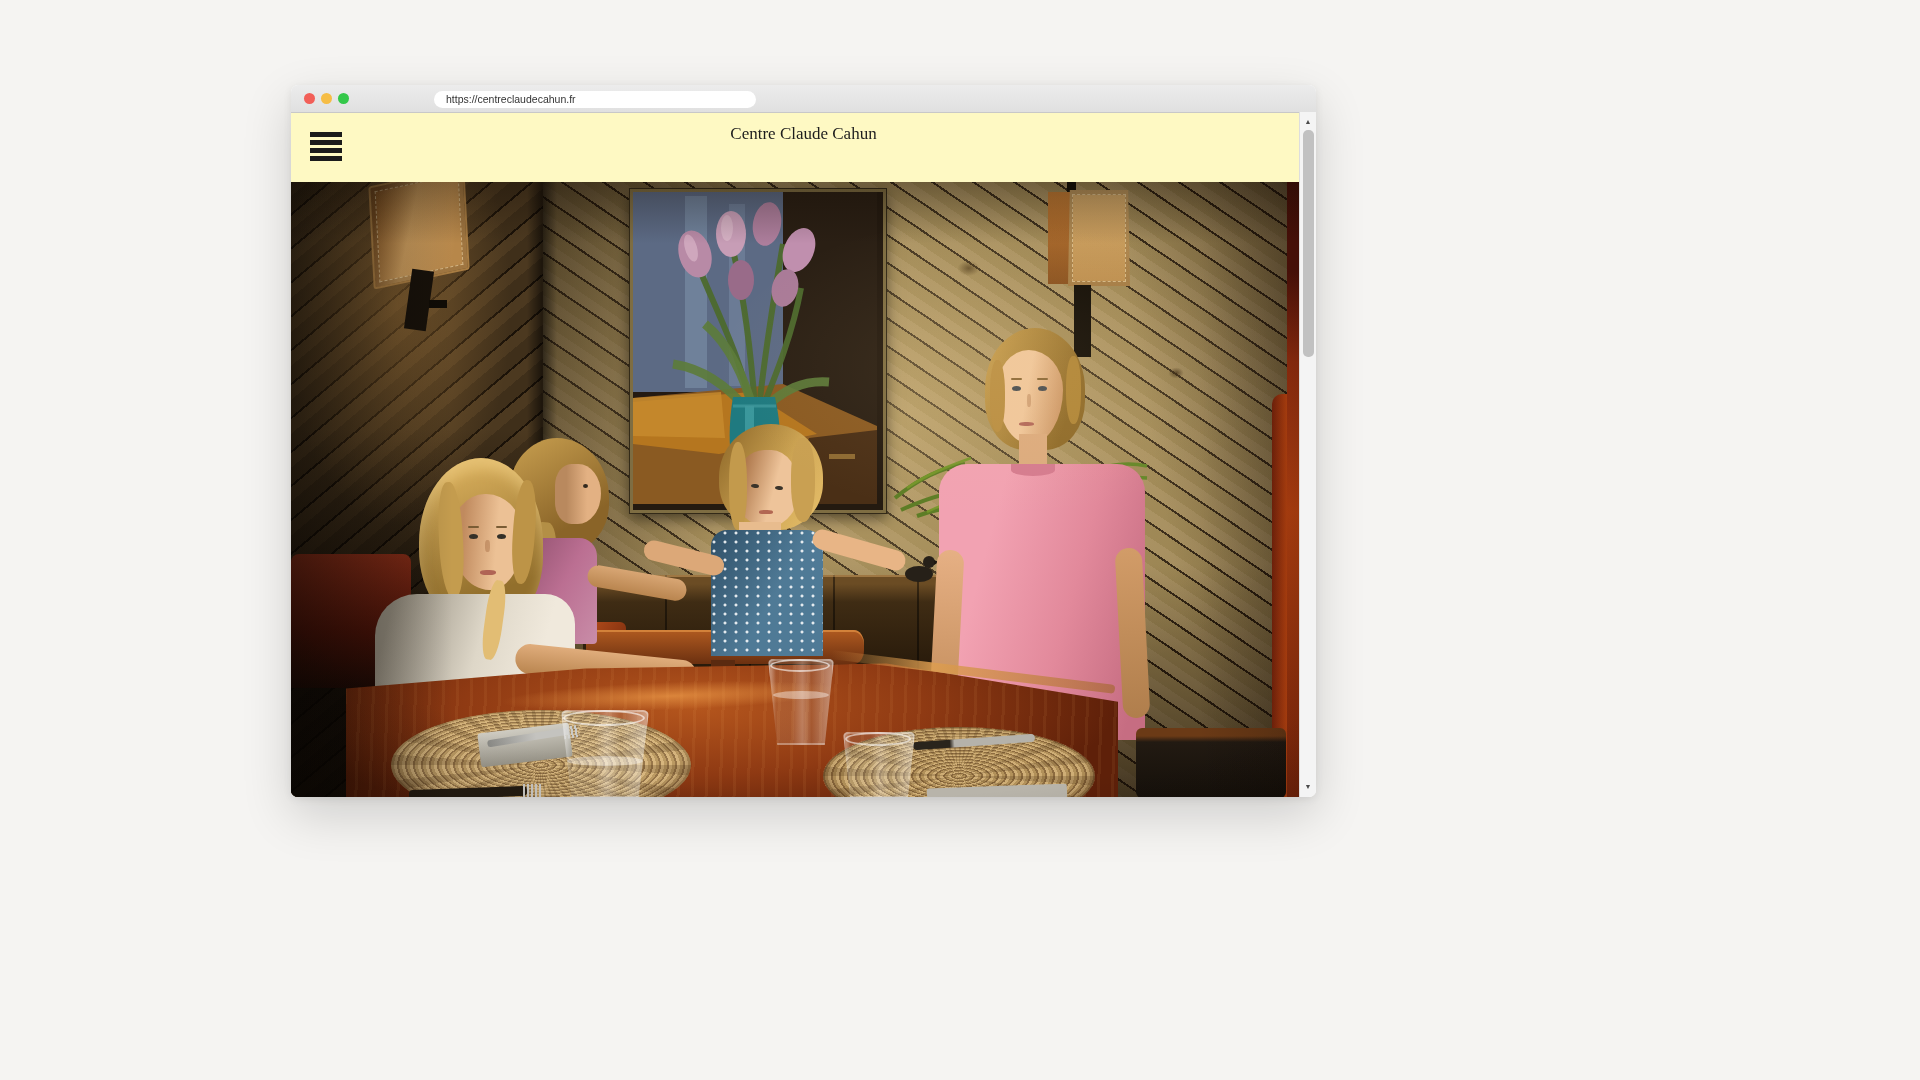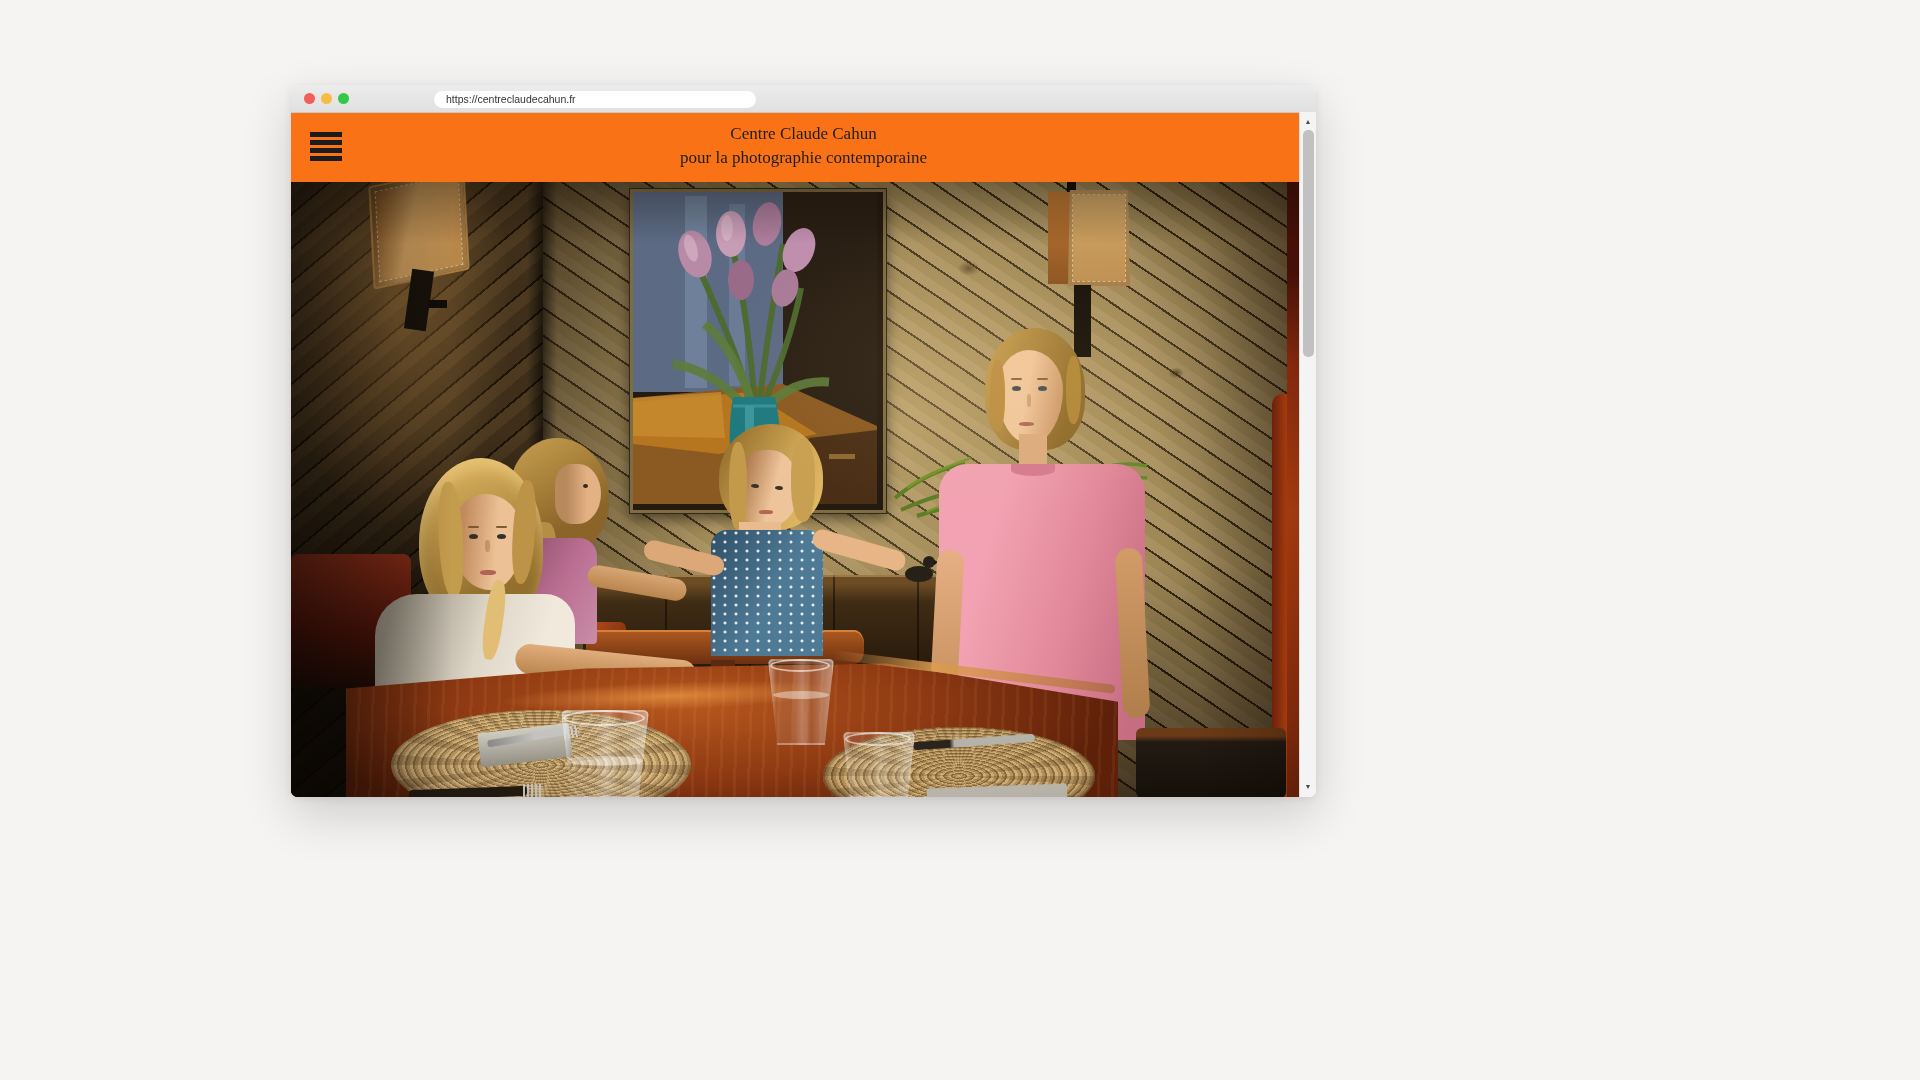--- a/index.html
+++ b/index.html
@@ -9,21 +9,21 @@
           box-shadow:0 18px 50px rgba(0,0,0,.16),0 2px 8px rgba(0,0,0,.08);overflow:hidden;}
   .toolbar{position:absolute;left:0;top:0;width:100%;height:27px;background:linear-gradient(180deg,#ececec,#e0e0e0);
            border-bottom:1px solid #c8c8c8;}
   .dot{position:absolute;top:8px;width:11px;height:11px;border-radius:50%;}
   .dot.close{left:13px;background:#f25f58;}
   .dot.min{left:30px;background:#f6bd45;}
   .dot.max{left:47px;background:#34c84a;}
   .urlbar{position:absolute;left:143px;top:6px;width:322px;height:17px;background:#ffffff;border-radius:9px;
           font-size:10.5px;line-height:17px;color:#333;padding-left:12px;box-sizing:border-box;white-space:nowrap;}
   
-  .page-header{position:absolute;left:0;top:28px;width:1008px;height:69px;background:#f97316;}
+  .page-header{position:absolute;left:0;top:28px;width:1008px;height:69px;background:#fef9c3;}
   .menu-btn{position:absolute;left:19px;top:19px;width:32px;height:30px;cursor:pointer;}
   .menu-btn i{position:absolute;left:0;width:32px;height:4.5px;background:#1b1b1b;display:block;}
   .site-title{position:absolute;left:0;top:9px;width:1025px;text-align:center;font-family:"Liberation Serif",serif;
               font-weight:400;color:#1d1d1d;font-size:17px;line-height:24px;margin:0;}
   
   .scrollcol{position:absolute;right:0;top:27px;width:17px;height:685px;background:#f4f4f4;border-left:1px solid #ddd;box-sizing:border-box;}
   .scr-arrow{position:absolute;left:0;width:16px;height:16px;font-size:7px;line-height:16px;text-align:center;color:#4a4a4a;}
   .scr-up{top:2px;}
   .scr-down{bottom:2px;}
   .scr-thumb{position:absolute;left:2.5px;top:18px;width:11px;height:227px;background:#c1c1c1;border-radius:5px;}
@@ -47,21 +47,20 @@
 
   <div class="page-header">
     <div class="menu-btn">
       <i style="top:0"></i>
         <i style="top:8px"></i>
         <i style="top:16px"></i>
         <i style="top:24px"></i>
     </div>
     <h1 class="site-title">
       <span style="display:block">Centre Claude Cahun</span>
-      <span style="display:block">pour la photographie contemporaine</span>
     </h1>
   </div>
 
   <div class="photo" role="img" aria-label="Four blonde girls gathered at a wooden dining table in a wood-panelled dining room; a framed painting of pink tulips in a teal vase and two leather wall sconces hang on diagonal pine boards; water glasses, woven placemats, napkins and cutlery are set on the table; a red chair stands at the right edge.">
 
     <div style="left:240px;top:0;width:768px;height:616px;
       background:
         radial-gradient(14px 10px at 69% 52%, rgba(55,38,16,.85), rgba(0,0,0,0) 70%),
         radial-gradient(11px 8px at 84% 31%, rgba(55,38,16,.7), rgba(0,0,0,0) 70%),
         radial-gradient(16px 11px at 57% 14%, rgba(70,50,22,.6), rgba(0,0,0,0) 70%),

